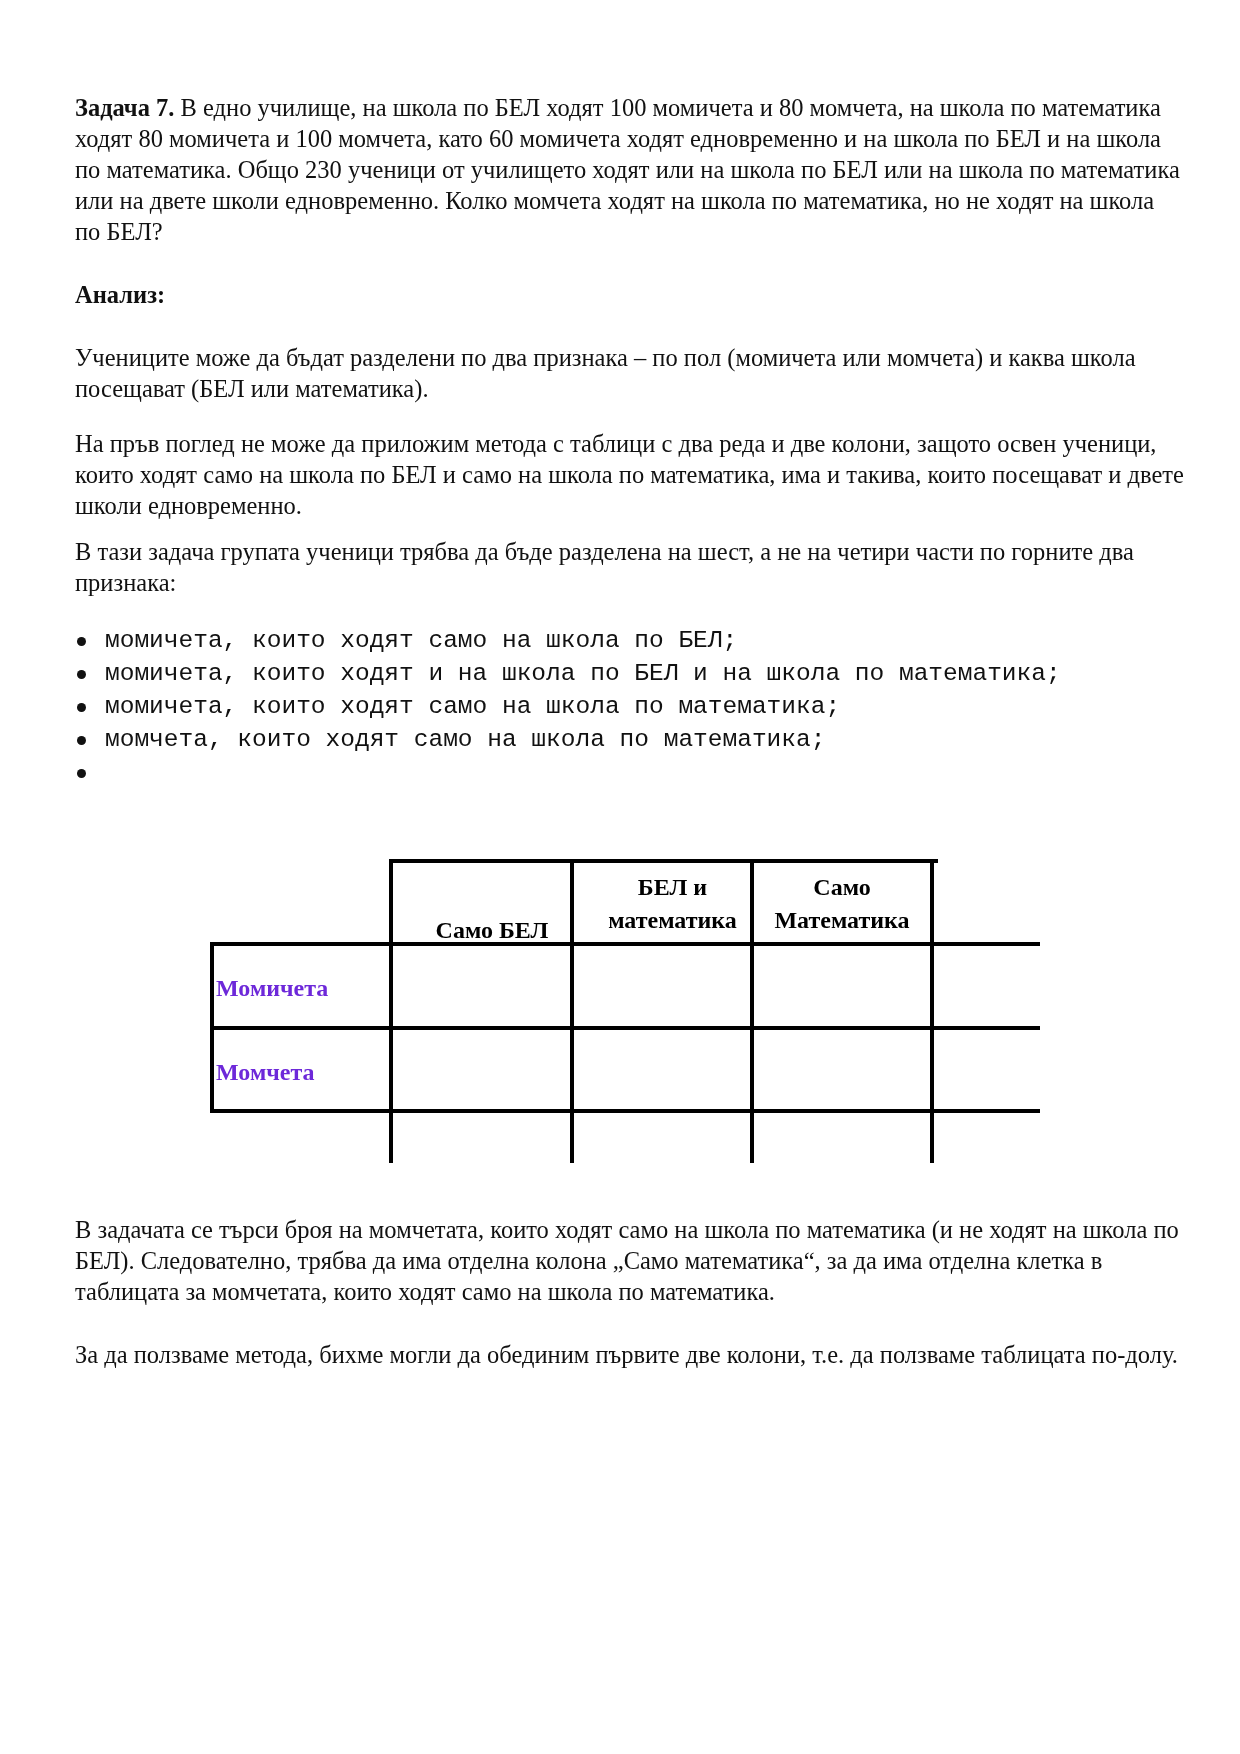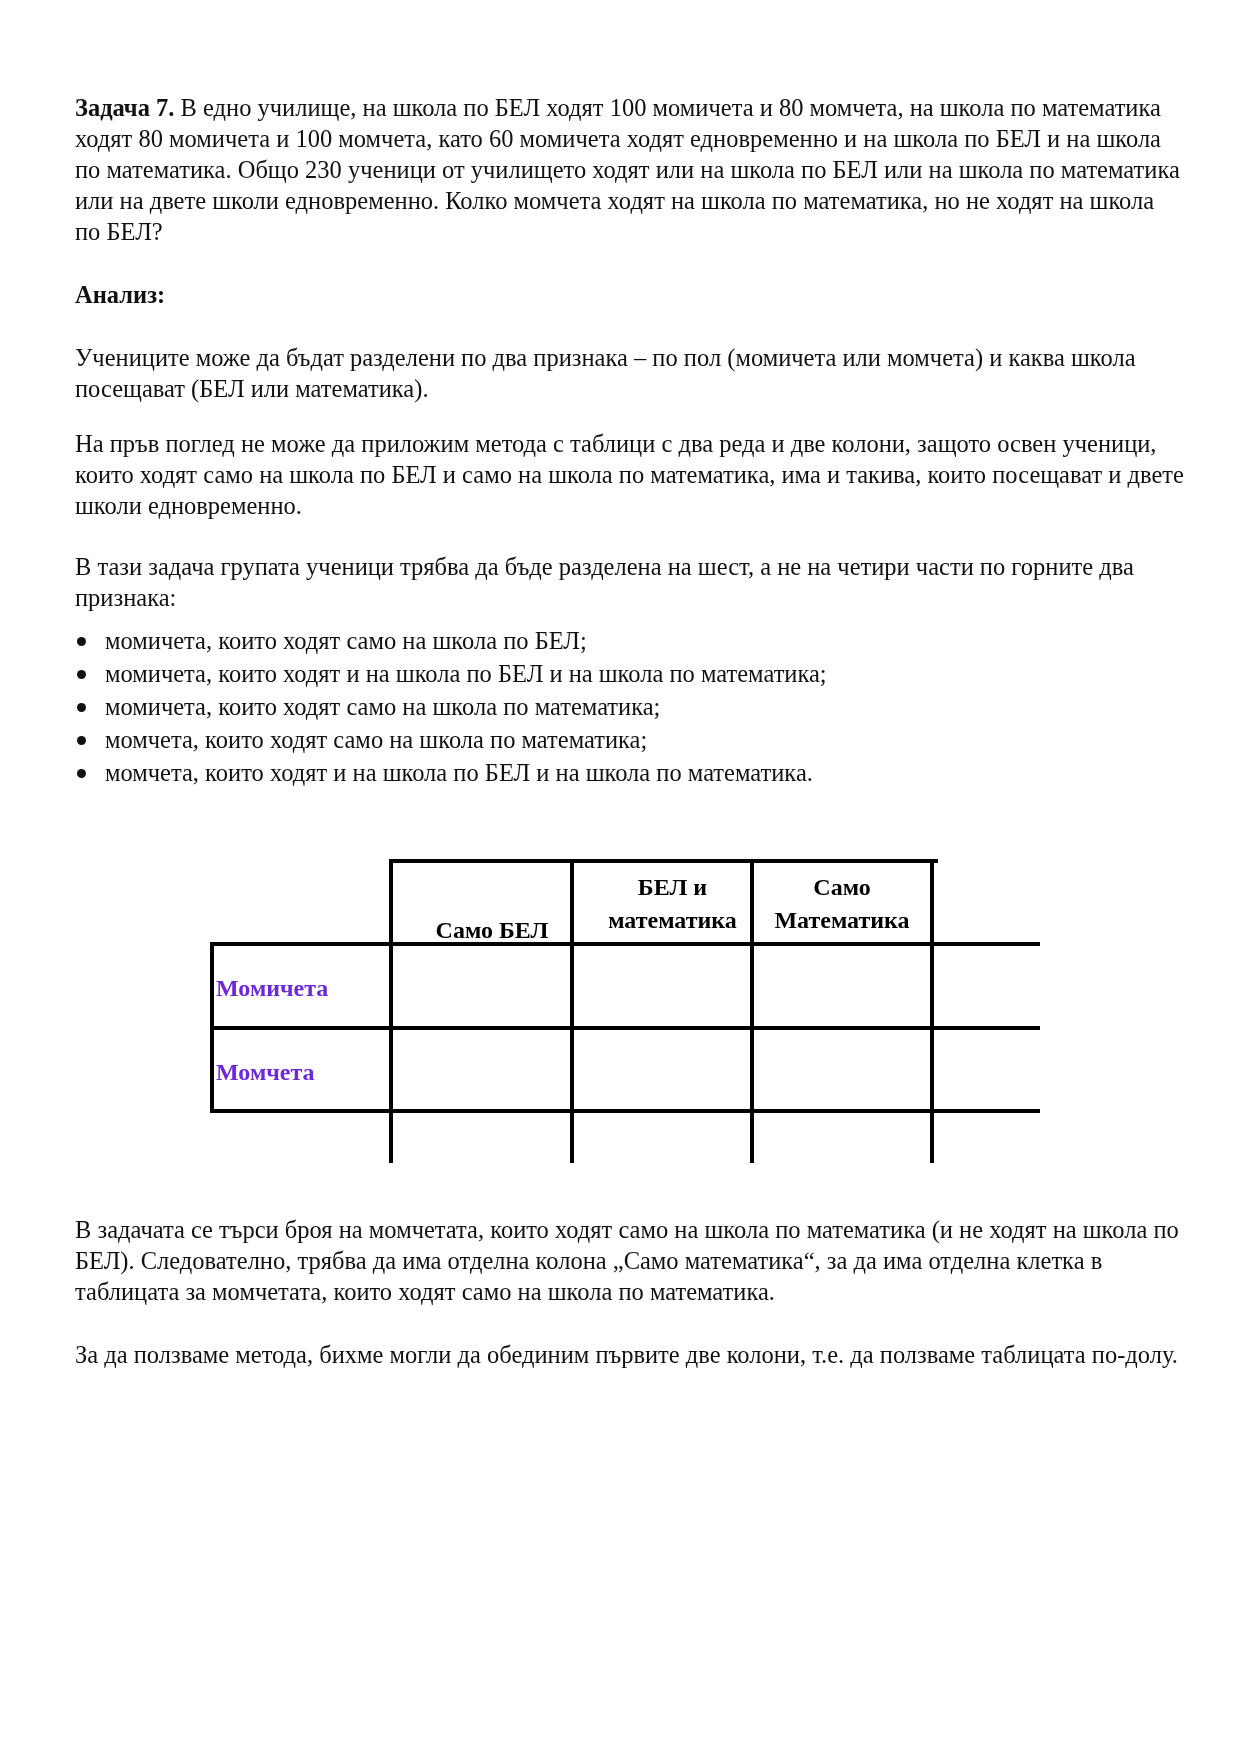--- a/index.html
+++ b/index.html
@@ -5,24 +5,24 @@
   html, body { margin: 0; padding: 0; background: #ffffff; }
   body { width: 1240px; height: 1754px; position: relative; overflow: hidden;
          font-family: "Liberation Serif", "DejaVu Serif", serif; color: #111111; }
   .page { position: absolute; left: 0; top: 0; width: 1240px; height: 1754px; margin-top: 16px; }
   .para { position: absolute; left: 75px; width: 1110px; font-size: 24.5px; line-height: 31px; margin: 0; }
   .b { font-weight: bold; }
   #p-task { top: 76px; }
   #p-analysis { top: 263px; }
   #p-1 { top: 326px; }
   #p-2 { top: 412px; }
-  #p-3 { top: 535px; }
+  #p-3 { top: 520px; }
   ul.bullets { position: absolute; left: 75px; top: 608px; margin: 0; padding: 0; list-style: none;
                font-size: 24.5px; line-height: 33px; }
-  ul.bullets li { position: relative; padding-left: 30px; }
+  ul.bullets li { position: relative; padding-left: 30px; font-family: Liberation Mono, monospace; }
   ul.bullets li .dot { position: absolute; left: 2px; top: 13px; width: 9px; height: 9px; border-radius: 50%; background: #111; }
   #p-4 { top: 1198px; }
   #p-5 { top: 1323px; }
 
   
   .grid { position: absolute; left: 0; top: 0; width: 1240px; height: 1754px; pointer-events: none; }
   .ln { position: absolute; background: #000; }
   .hcell { position: absolute; font-family: "Liberation Serif", "DejaVu Serif", serif; font-weight: bold;
            font-size: 24px; line-height: 33px; text-align: center; color: #000; }
   .rlabel { position: absolute; font-weight: bold; font-size: 24px; color: #6d28d9; }
@@ -39,21 +39,21 @@
 
   <p class="para" id="p-1">Учениците може да бъдат разделени по два признака – по пол (момичета или момчета) и каква школа посещават (БЕЛ или математика).</p>
   <p class="para" id="p-2">На пръв поглед не може да приложим метода с таблици с два реда и две колони, защото освен ученици, които ходят само на школа по БЕЛ и само на школа по математика, има и такива, които посещават и двете школи едновременно.</p>
   <p class="para" id="p-3">В тази задача групата ученици трябва да бъде разделена на шест, а не на четири части по горните два признака:</p>
 
   <ul class="bullets">
     <li><span class="dot"></span><span>момичета, които ходят само на школа по БЕЛ;</span></li>
     <li><span class="dot"></span><span>момичета, които ходят и на школа по БЕЛ и на школа по математика;</span></li>
     <li><span class="dot"></span><span>момичета, които ходят само на школа по математика;</span></li>
     <li><span class="dot"></span><span>момчета, които ходят само на школа по математика;</span></li>
-    <li><span class="dot"></span><span>момчета, които ходят и на школа по БЕЛ и на школа по математика.</span></li>
+    <li><span class="dot"></span></li>
   </ul>
 
   <div class="grid">
 
     <div class="ln" style="left:389px; top:843px; width:549px; height:4px;"></div>
     <div class="ln" style="left:210px; top:926px; width:830px; height:4px;"></div>
     <div class="ln" style="left:210px; top:1010px; width:830px; height:4px;"></div>
     <div class="ln" style="left:210px; top:1093px; width:830px; height:4px;"></div>
 
     <div class="ln" style="left:210px; top:926px; width:4px; height:171px;"></div>

